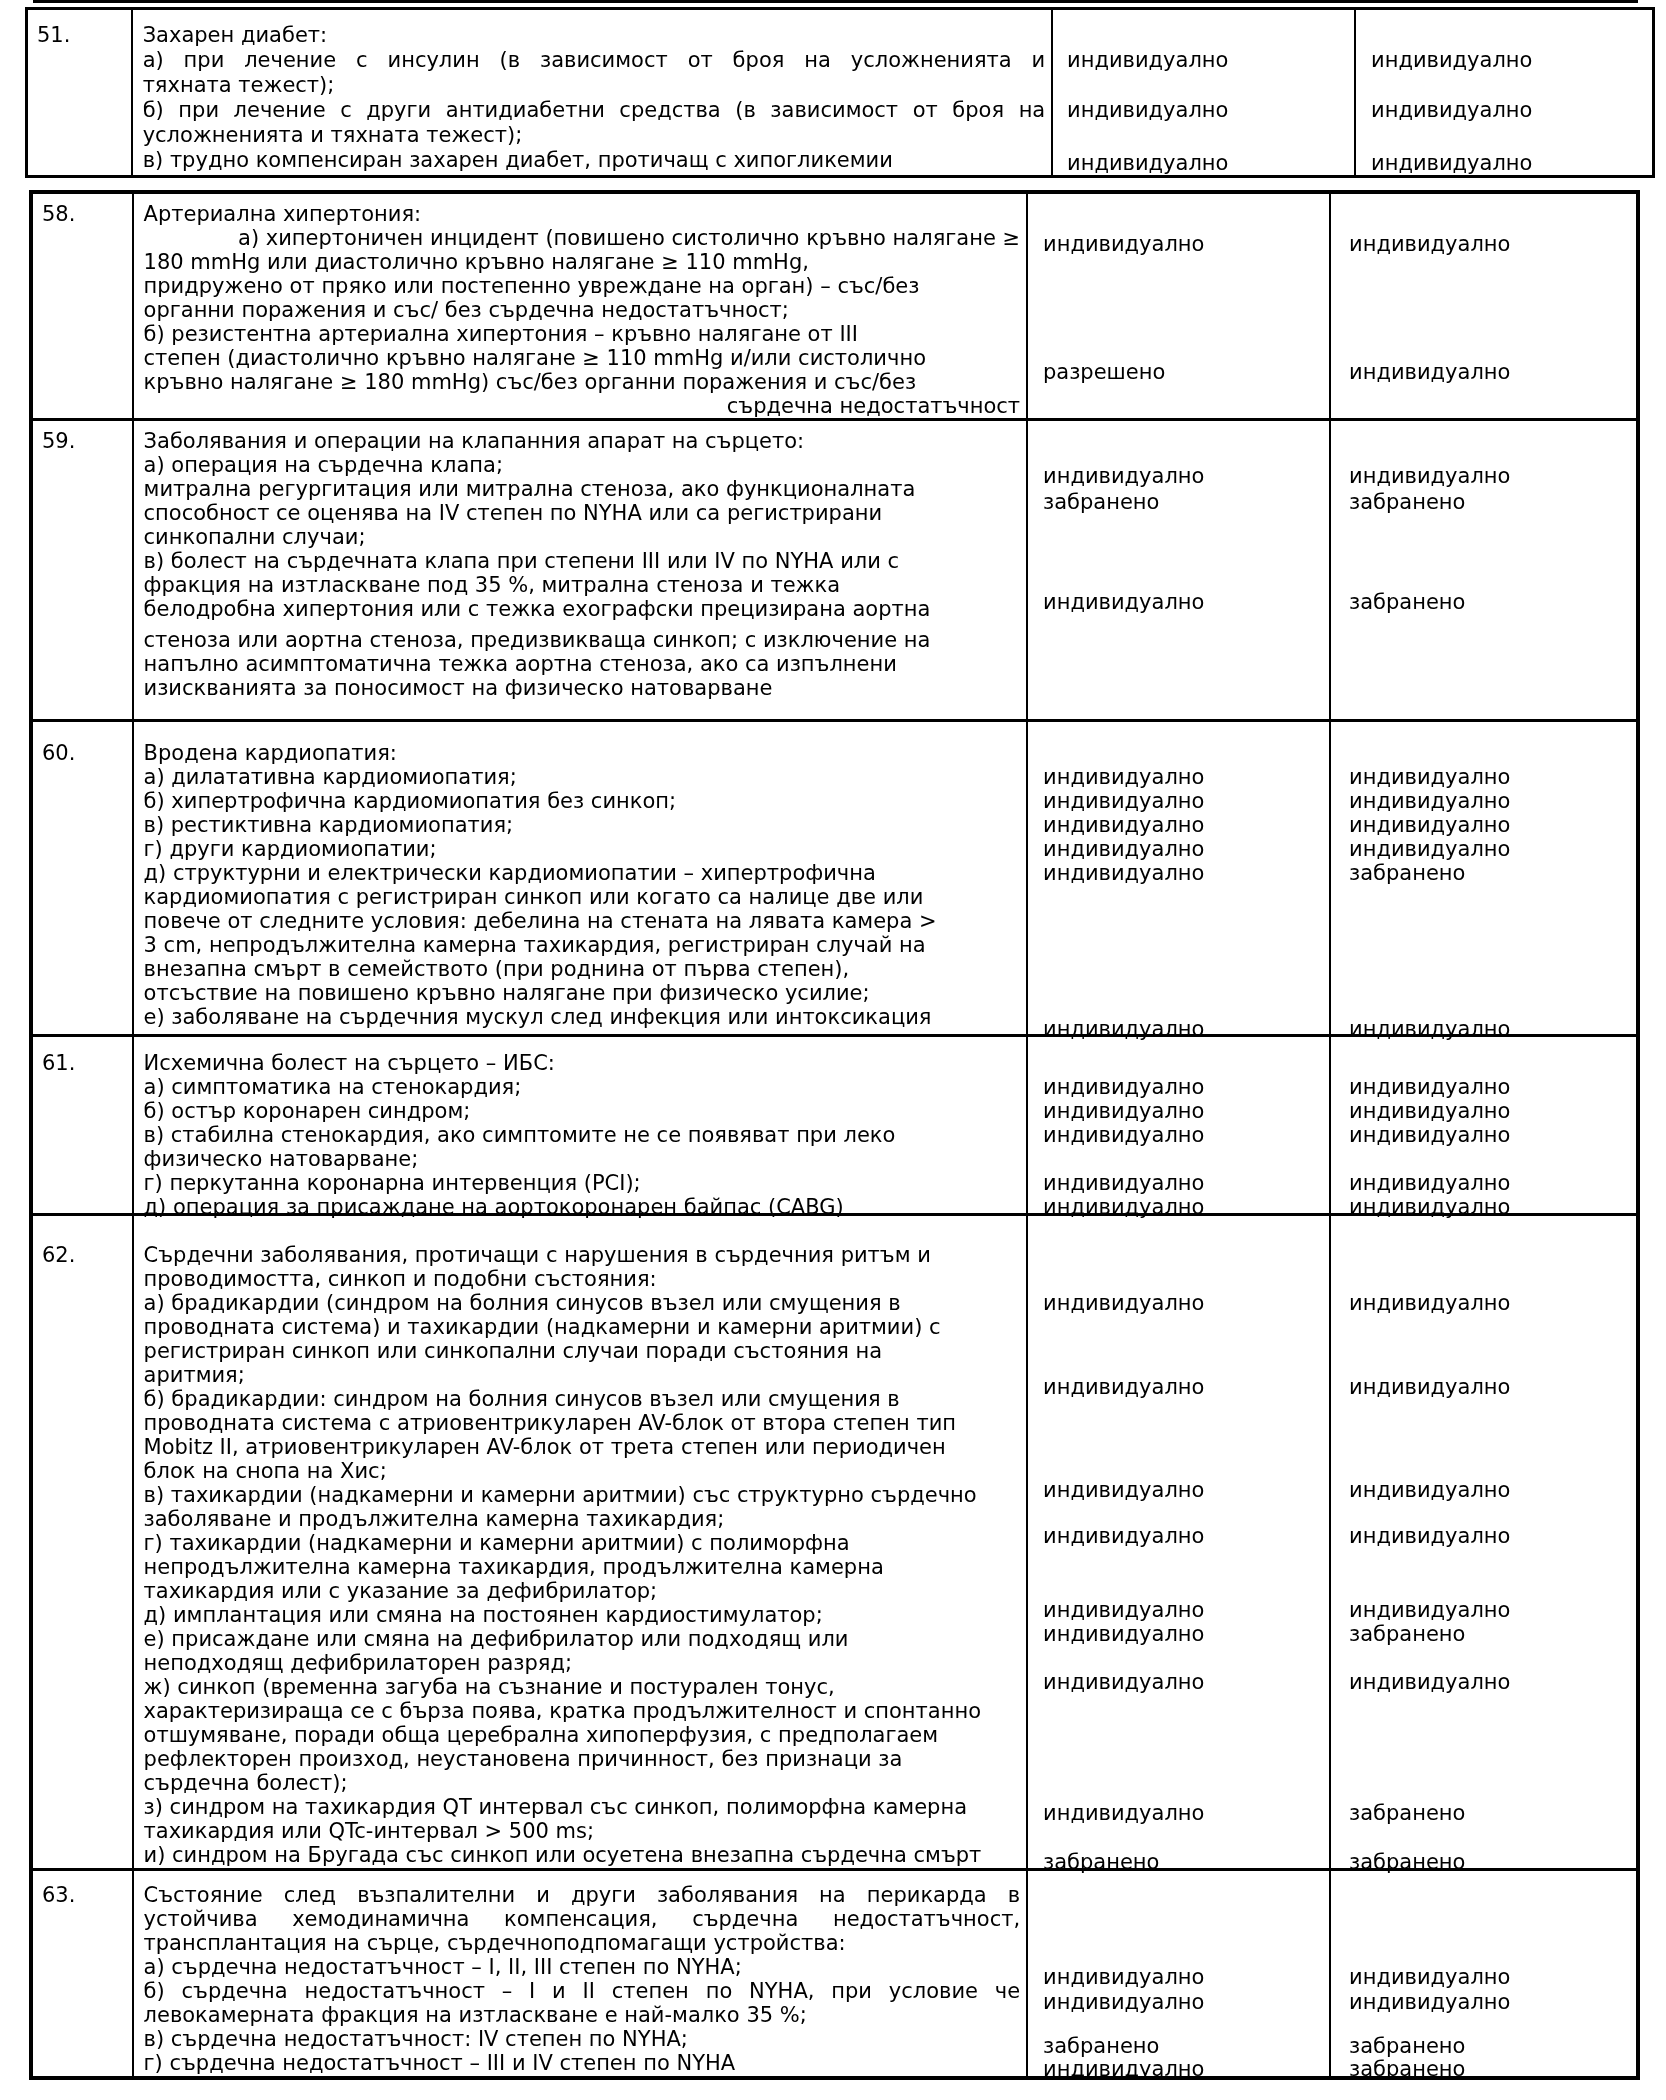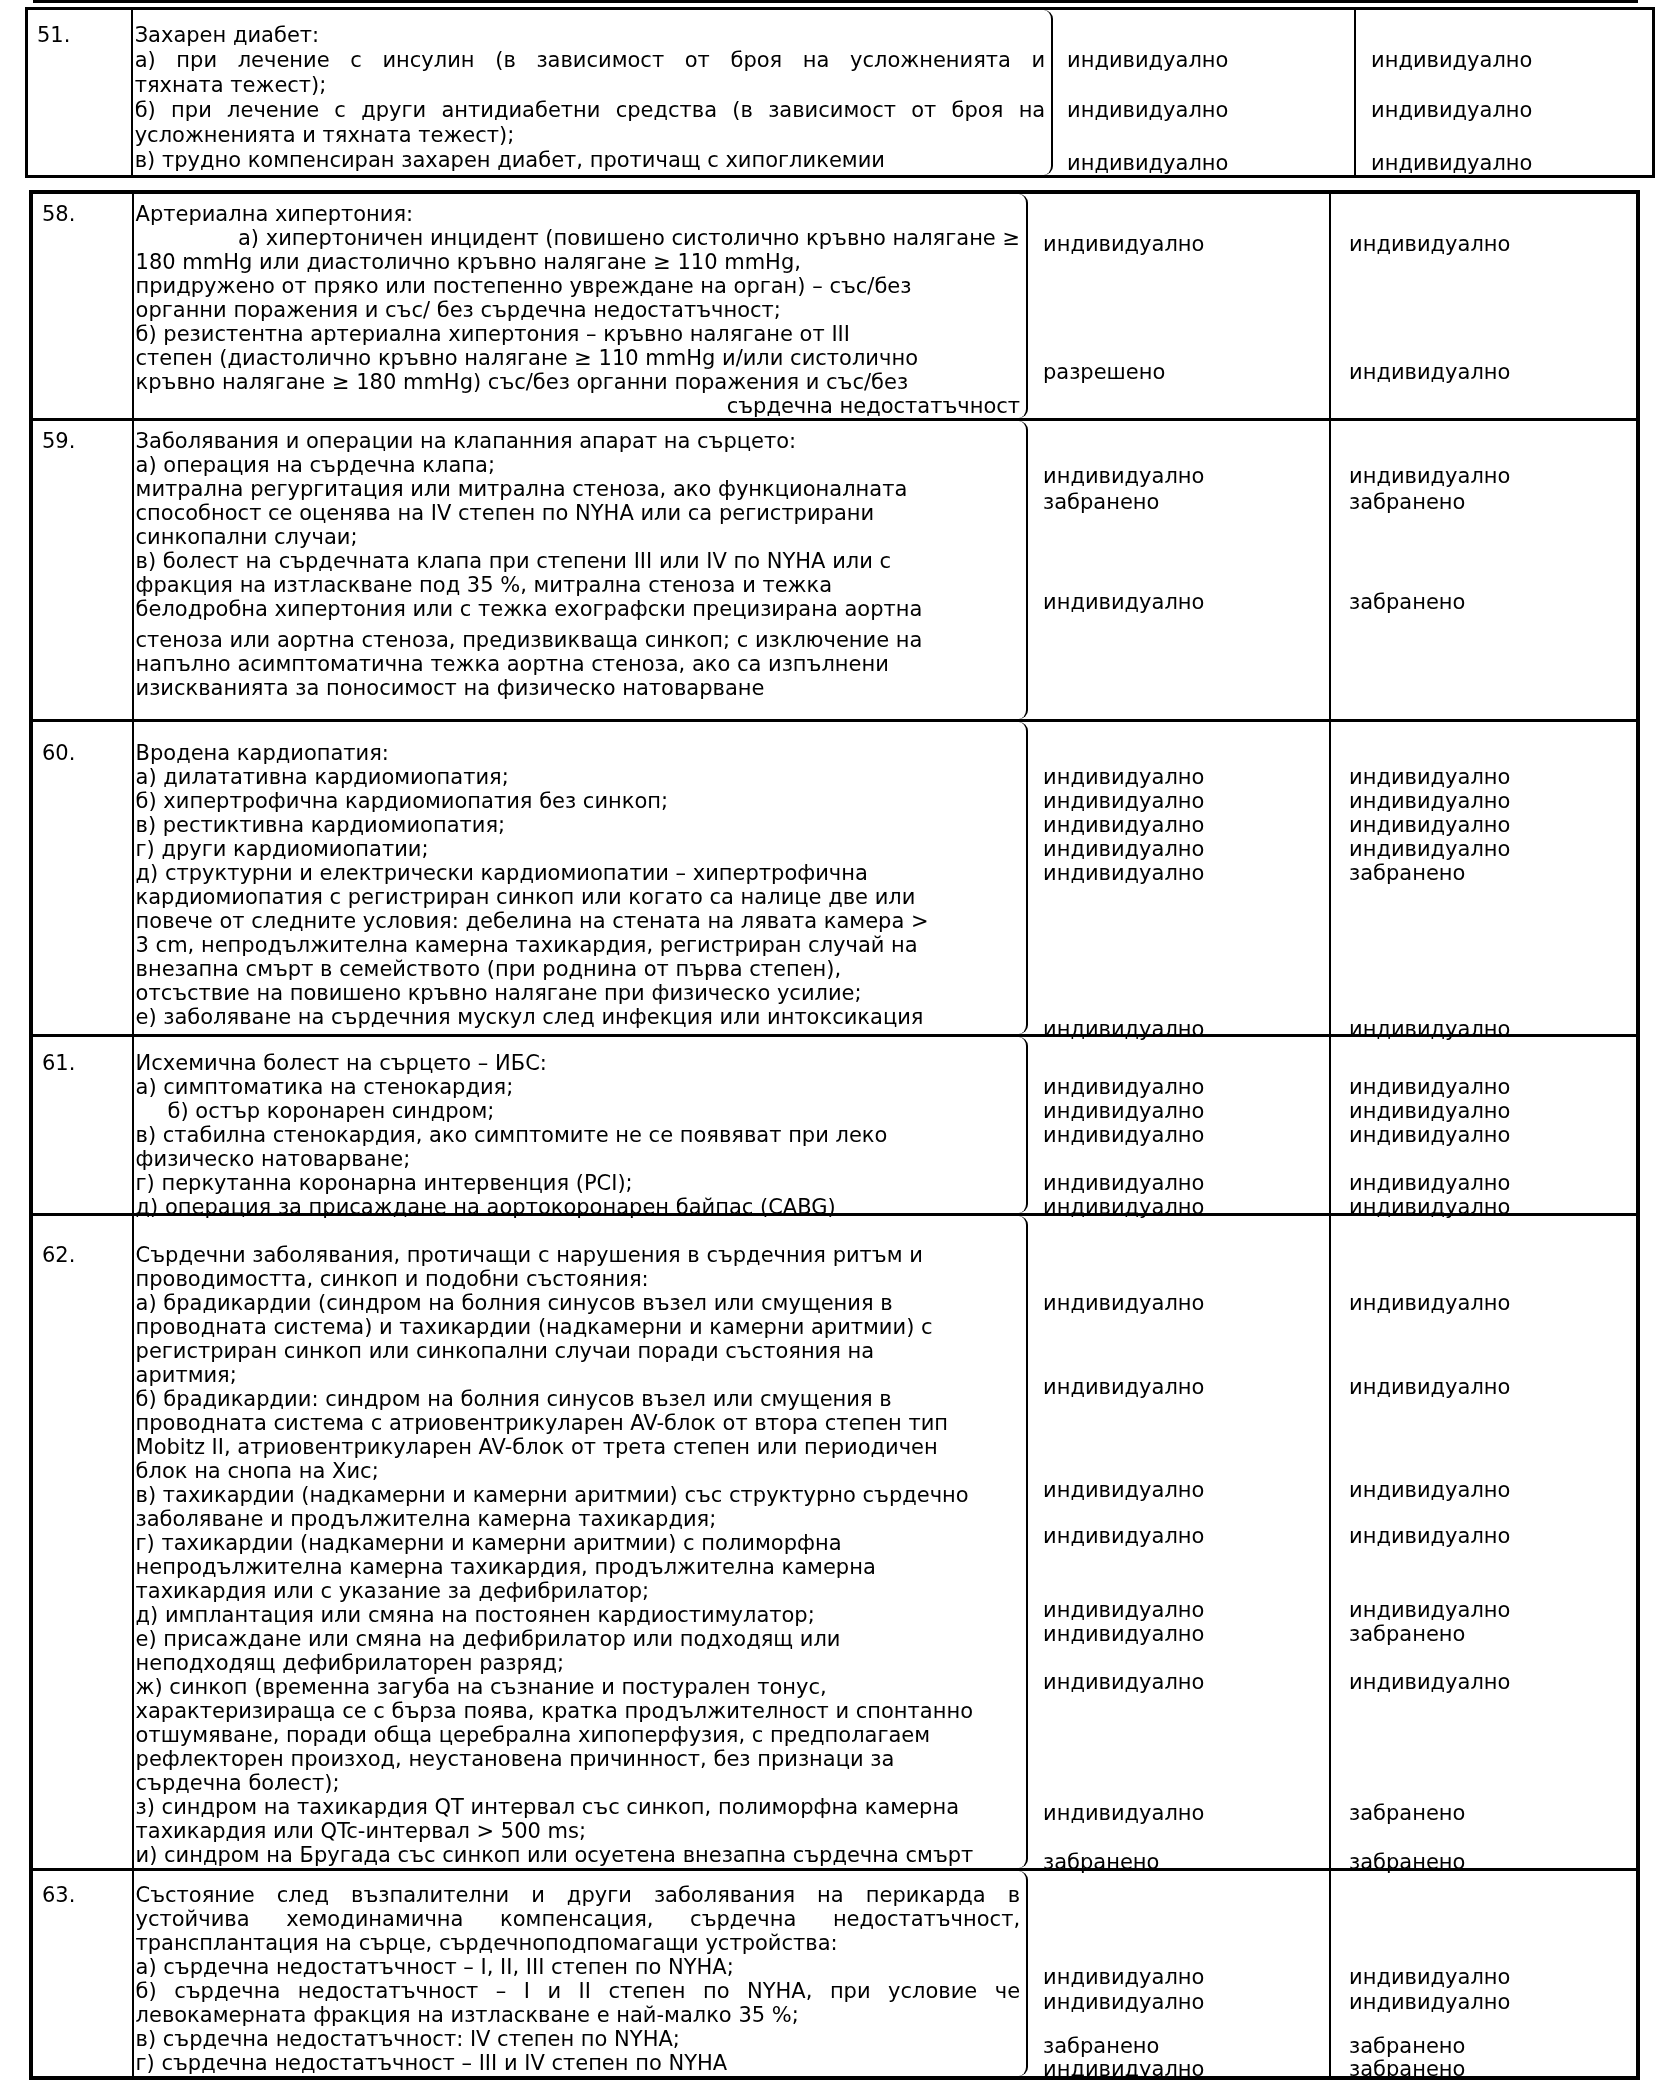--- a/index.html
+++ b/index.html
@@ -9,21 +9,21 @@
     font-family:"DejaVu Sans","Liberation Sans",sans-serif;
     font-size:21px;
   }
   .top-rule{position:absolute;left:33px;top:0;width:1605px;height:3px;background:#000;}
   .doc-table{position:absolute;background:#fff;box-sizing:border-box;}
   .t-row{position:relative;display:flex;box-sizing:border-box;}
   .t-row + .t-row{border-top:3px solid #000;}
   .cell{box-sizing:border-box;height:100%;}
   .cell.vline{border-right:2px solid #000;}
   .numcell{padding-left:9px;}
-  .desccell{padding-left:2px;padding-right:6px;border-radius:9px;}
+  .desccell{padding-left:10px;padding-right:6px;}
   .line{white-space:nowrap;overflow:visible;}
   .line.jl{white-space:normal;text-align:justify;text-align-last:justify;}
   .status{position:absolute;white-space:nowrap;}
 </style>
 </head>
 <body>
 
 <div class="top-rule"></div>
 
 <div id="table1" class="doc-table" style="left: 25px; top: 7px; width: 1630px; border: 3px solid rgb(0, 0, 0);">
@@ -131,21 +131,21 @@
       <div class="status" style="left: 1010px; top: 295px; line-height: 24px;">индивидуално</div>
       <div class="status" style="left: 1316px; top: 295px; line-height: 24px;">индивидуално</div>
     </div>
     <div class="t-row" style="height: 179px;">
       <div class="cell vline numcell" style="width: 101px; padding-top: 14px;">
         <div>61.</div>
       </div>
       <div class="cell vline desccell" style="width: 899px; padding-top: 14px;">
         <div class="line" style="height: 24px; line-height: 24px;">Исхемична болест на сърцето – ИБС:</div>
         <div class="line" style="height: 24px; line-height: 24px;">а) симптоматика на стенокардия;</div>
-        <div class="line" style="height: 24px; line-height: 24px; margin-left: 32px;">б) остър коронарен синдром;</div>
+        <div class="line" style="height: 24px; line-height: 24px;">б) остър коронарен синдром;</div>
         <div class="line" style="height: 24px; line-height: 24px;">в) стабилна стенокардия, ако симптомите не се появяват при леко</div>
         <div class="line" style="height: 24px; line-height: 24px;">физическо натоварване;</div>
         <div class="line" style="height: 24px; line-height: 24px;">г) перкутанна коронарна интервенция (PCI);</div>
         <div class="line" style="height: 24px; line-height: 24px;">д) операция за присаждане на аортокоронарен байпас (CABG)</div>
       </div>
       <div class="cell vline" style="width: 304px;"></div>
       <div class="cell" style="width: 307px;"></div>
       <div class="status" style="left: 1010px; top: 38px; line-height: 24px;">индивидуално</div>
       <div class="status" style="left: 1316px; top: 38px; line-height: 24px;">индивидуално</div>
       <div class="status" style="left: 1010px; top: 62px; line-height: 24px;">индивидуално</div>

